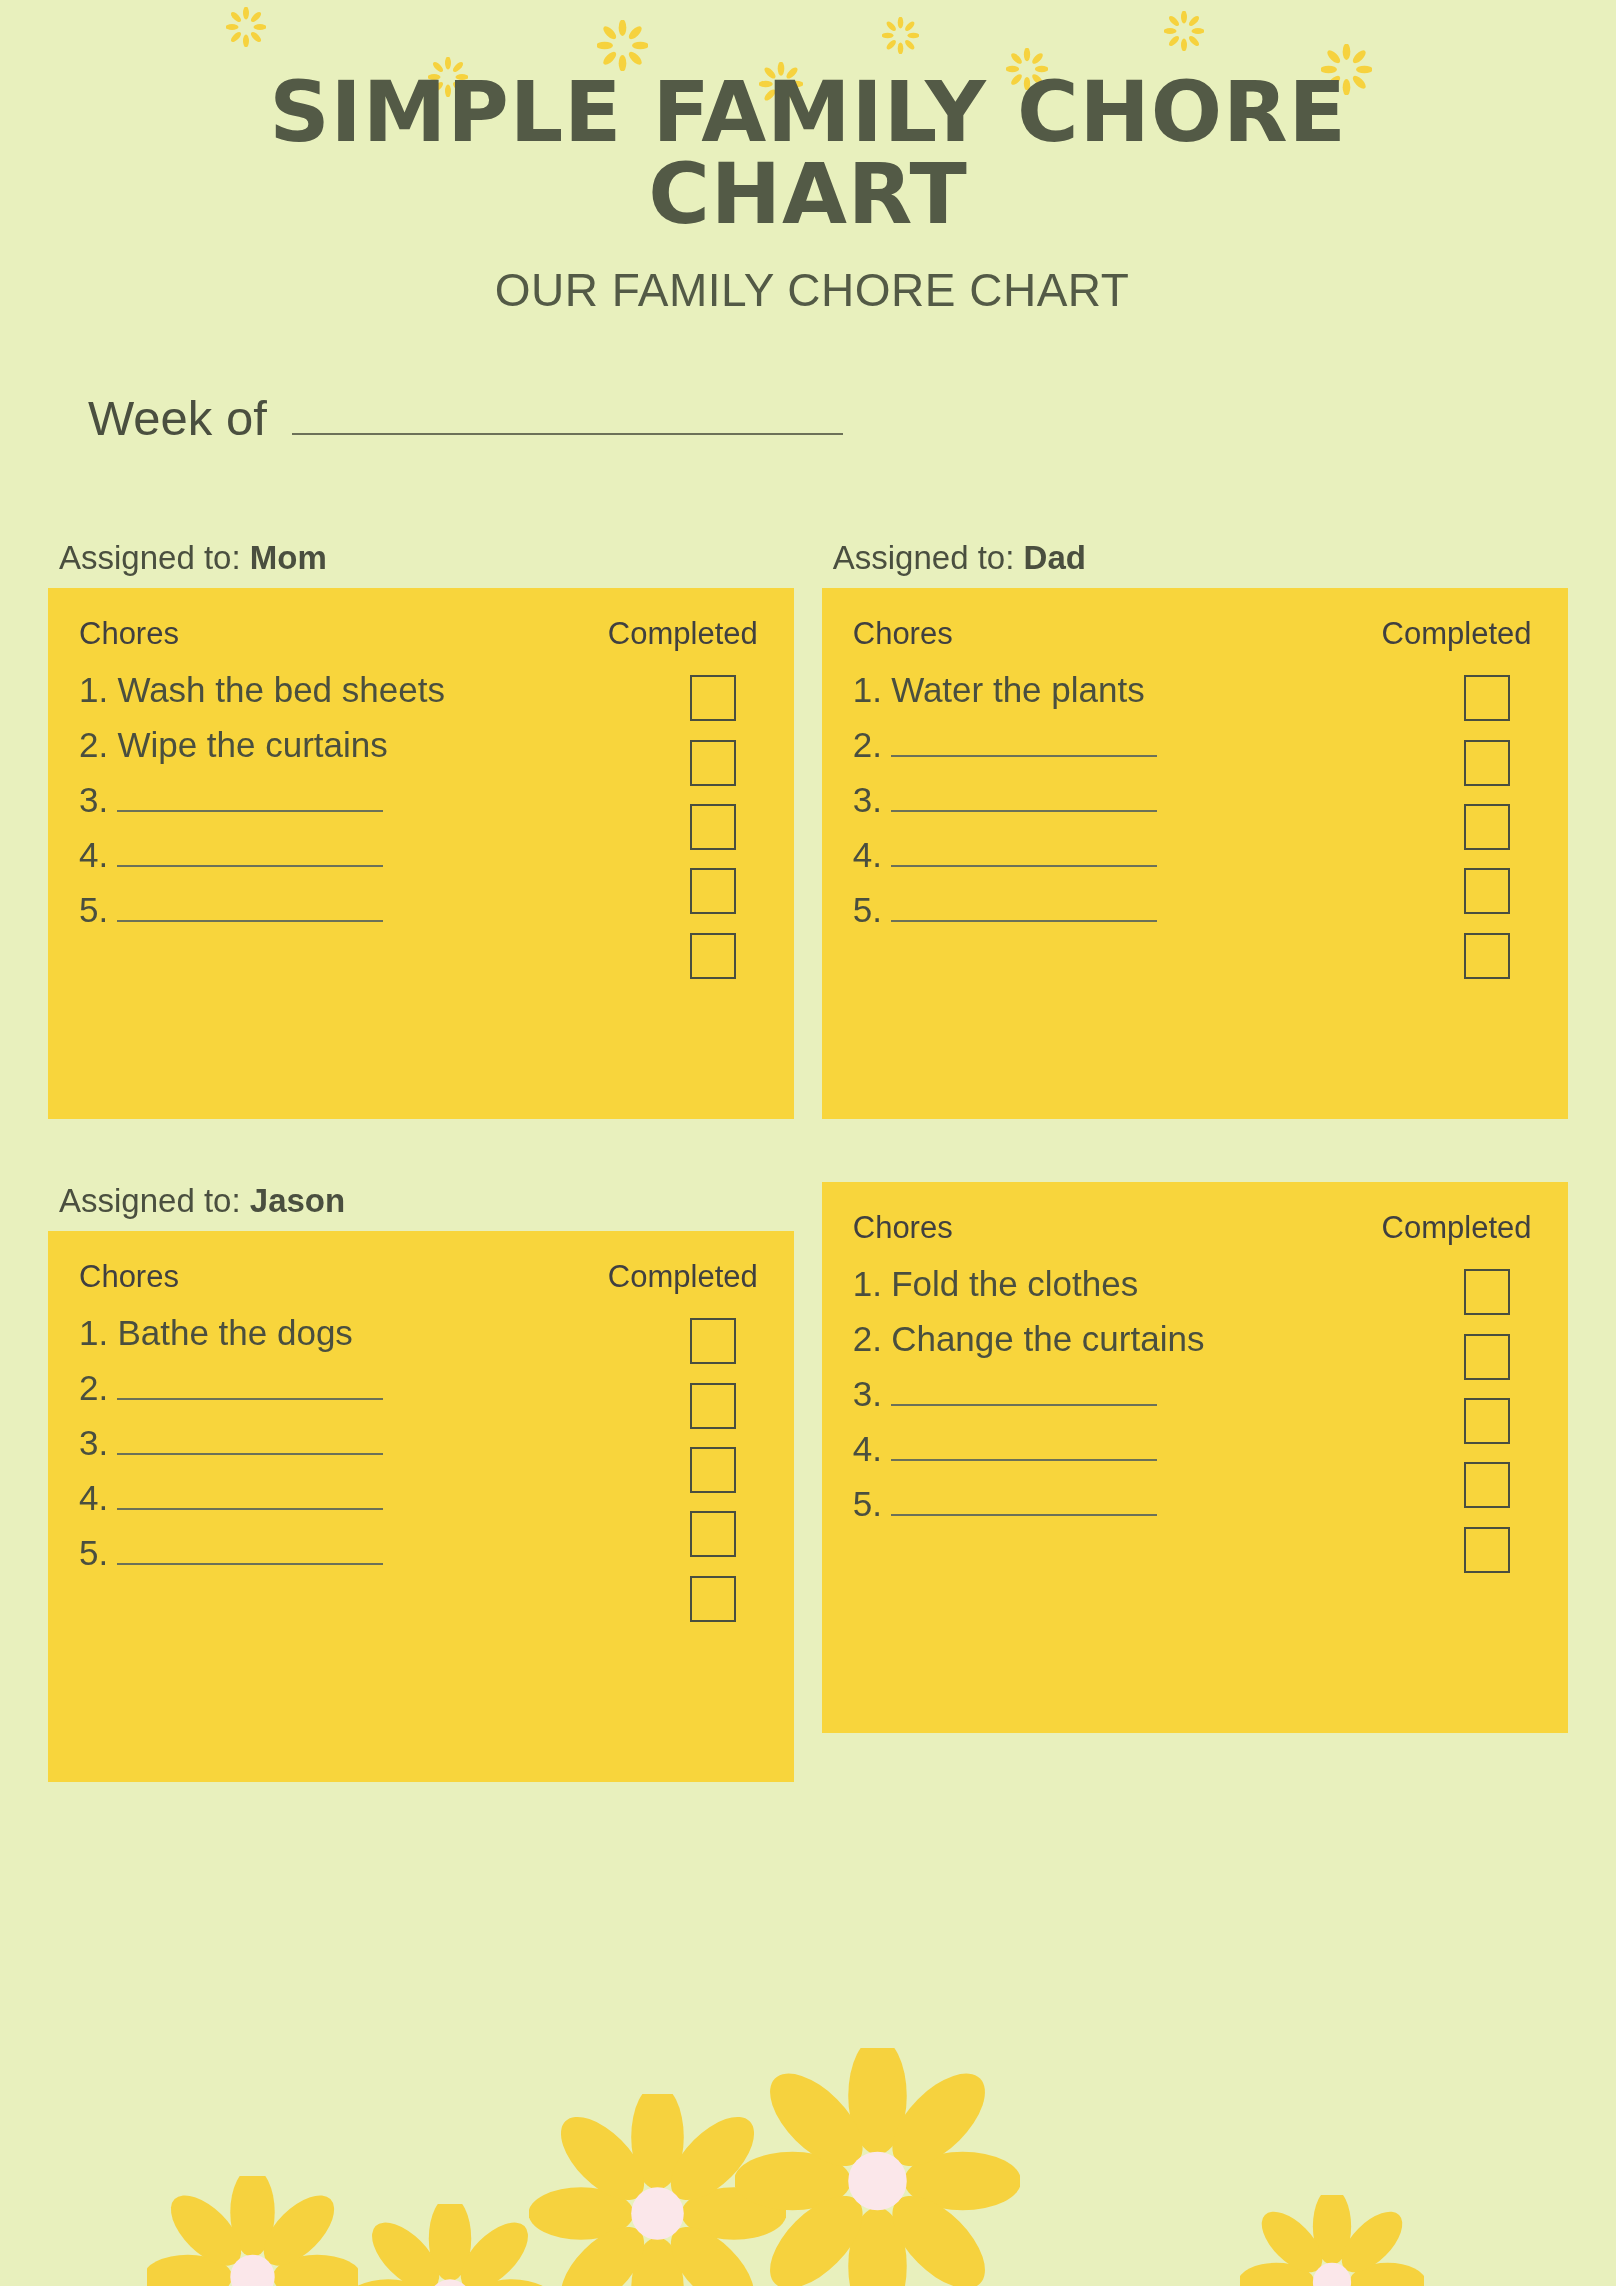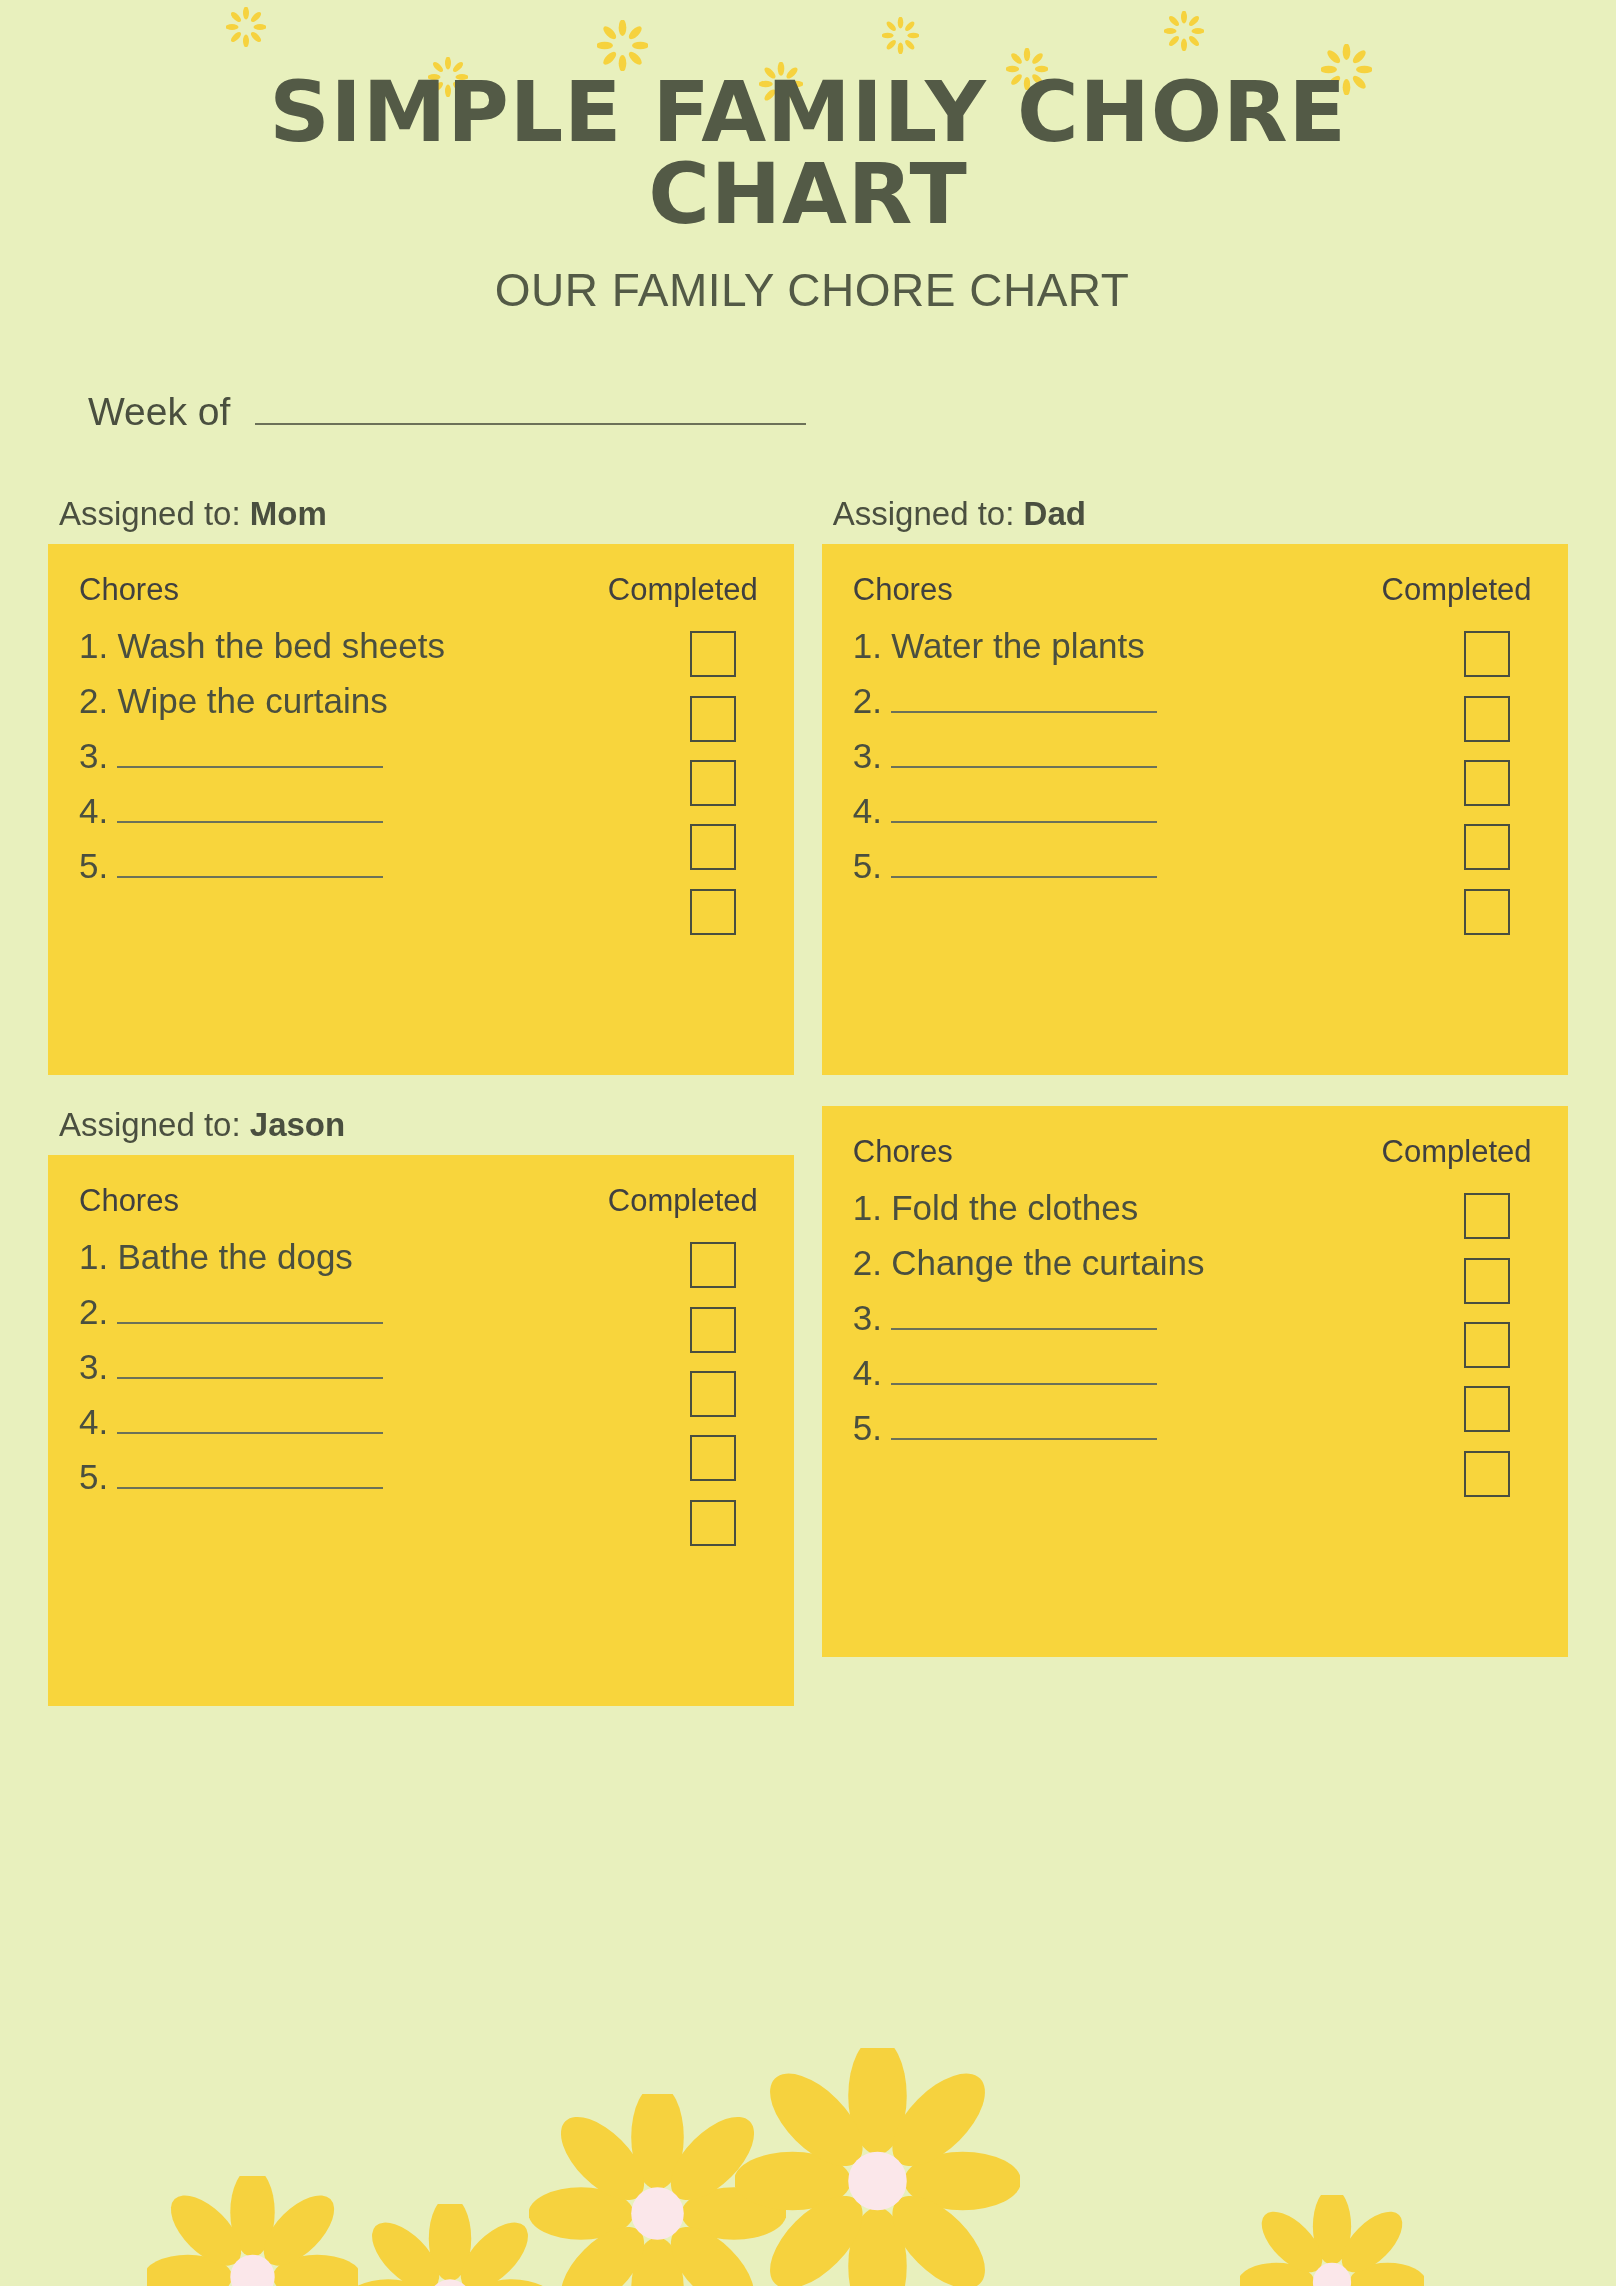--- a/index.html
+++ b/index.html
@@ -49,21 +49,21 @@
     margin-left: 8px;
   }
 
   
   .weekline {
     position: relative;
     z-index: 3;
     margin: 73px 0 0 88px;
     display: flex;
     align-items: baseline;
-    font-size: 39px;
+    font-size: 49px;
     color: #4a4f3f;
     gap: 12px;
   }
   .weekline .blank {
     display: inline-block;
     width: 551px;
     border-bottom: 2.8px solid #6c7158;
     margin-left: 13px;
     height: 31px;
   }
@@ -71,21 +71,21 @@
   
   .grid {
     position: relative;
     z-index: 3;
     margin: 61px 48px 0 48px;
     display: grid;
     grid-template-columns: 1fr 1fr;
     column-gap: 27.5px;
     row-gap: 31px;
   }
-  .cardwrap { display: flex; flex-direction: column; }
+  .cardwrap { display: flex; flex-direction: column; margin-top: 32px; }
   .assigned {
     font-size: 33px;
     margin: 0 0 11px 11px;
     color: #4a4f3f;
   }
   .assigned b { font-weight: bold; }
 
   .card {
     background: #f8d53c;
     padding: 27.5px 31px 31px 31px;

